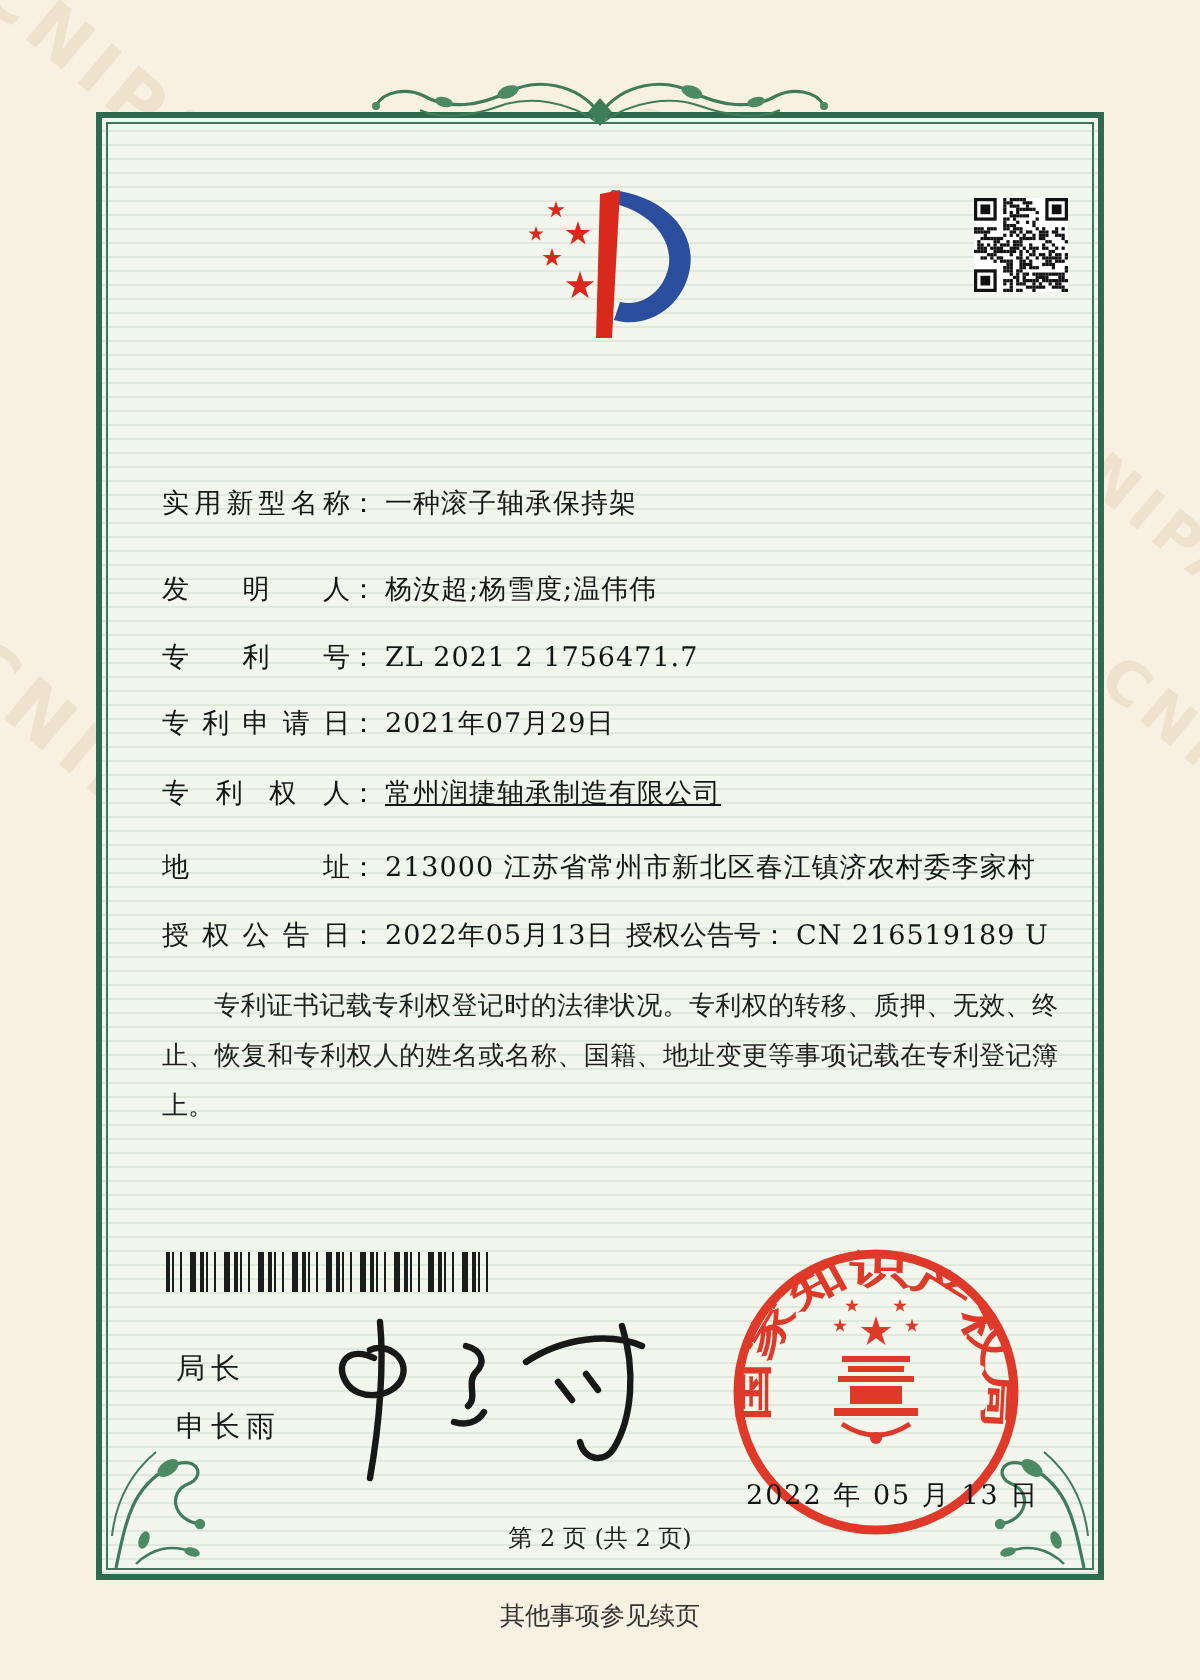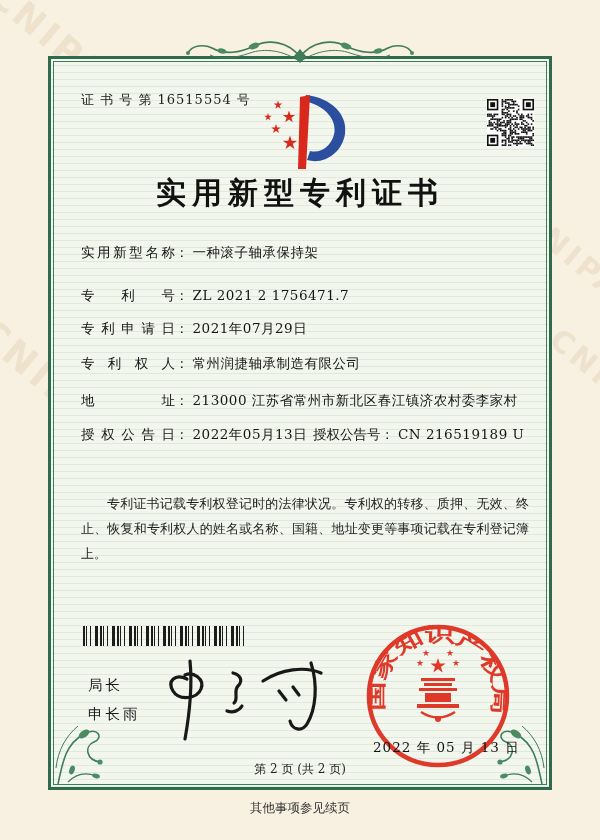--- a/index.html
+++ b/index.html
@@ -60,21 +60,20 @@
 <body>
 
 <span class="wm" style="left:-22px;top:14px;font-size:36px;">CNIPA</span>
 <span class="wm" style="left:300px;top:80px;font-size:30px;color:rgba(176,150,104,0.14);">CNIPA</span>
 <span class="wm" style="left:512px;top:238px;font-size:30px;">CNIPA</span>
 <span class="wm" style="left:-34px;top:352px;font-size:38px;">CNIPA</span>
 <span class="wm" style="left:540px;top:356px;font-size:30px;">CNIPA</span>
 
 <div class="frame">
 
-  <div class="cert-no">证 书 号 第 16515554 号</div>
 
   <svg class="logo" width="100" height="88" viewBox="0 0 100 88" xmlns="http://www.w3.org/2000/svg">
     <defs>
       <path id="st" d="M0,-1 L0.588,0.809 L-0.951,-0.309 L0.951,-0.309 L-0.588,0.809 Z"></path>
     </defs>
     <g>
       <path d="M50 8 C76 11 92 28 89 47 C86 66 68 78 51 73 L54 64 C66 67 77 57 78.5 45 C80 30 66 17 47 14 Z" fill="#2b4f9e"></path>
       <polygon points="44,10 54,8 50,82 42,82" fill="#d8291c"></polygon>
     </g>
     <g fill="#d8291c">
@@ -398,33 +397,35 @@
         <rect x="10" y="28" width="1" height="1"></rect>
         <rect x="11" y="28" width="1" height="1"></rect>
         <rect x="13" y="28" width="1" height="1"></rect>
         <rect x="14" y="28" width="1" height="1"></rect>
         <rect x="18" y="28" width="1" height="1"></rect>
         <rect x="27" y="28" width="1" height="1"></rect>
         <rect x="28" y="28" width="1" height="1"></rect>
       </g>
   </svg>
 
-  <div class="title">实用新型专利证书</div>
 
   <div class="fields">
     <div class="frow" style="margin-bottom:22px;">
       <span class="flabel">实用新型名称</span><span class="fcolon">：</span><span class="fval">一种滚子轴承保持架</span>
     </div>
+    <div class="frow" style="margin-bottom:13px;">
+      <span class="flabel">发明人</span><span class="fcolon">：</span><span class="fval">杨汝超;杨雪度;温伟伟</span>
+    </div>
     <div class="frow" style="margin-bottom:12px;">
       <span class="flabel">专利号</span><span class="fcolon">：</span><span class="fval">ZL 2021 2 1756471.7</span>
     </div>
     <div class="frow" style="margin-bottom:14px;">
       <span class="flabel">专利申请日</span><span class="fcolon">：</span><span class="fval">2021年07月29日</span>
     </div>
-    <div class="frow" style="margin-bottom:16px;">
+    <div class="frow" style="margin-bottom:16px;text-decoration:underline;">
       <span class="flabel">专利权人</span><span class="fcolon">：</span><span class="fval">常州润捷轴承制造有限公司</span>
     </div>
     <div class="frow" style="margin-bottom:13px;">
       <span class="flabel">地址</span><span class="fcolon">：</span><span class="fval">213000 江苏省常州市新北区春江镇济农村委李家村</span>
     </div>
     <div class="frow">
       <span class="flabel">授权公告日</span><span class="fcolon">：</span><span class="fval">2022年05月13日</span>
       <span class="f2">
         <span class="flabel2">授权公告号</span><span class="fcolon">：</span><span class="fval">CN 216519189 U</span>
       </span>

